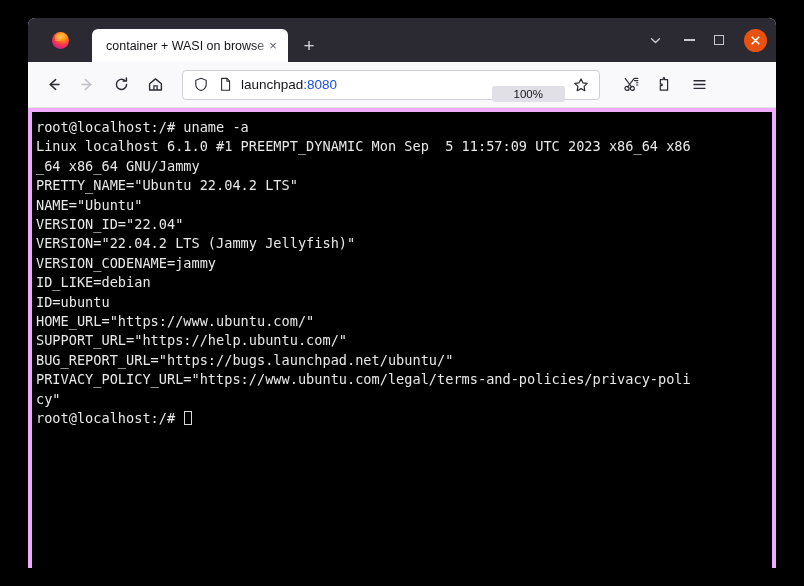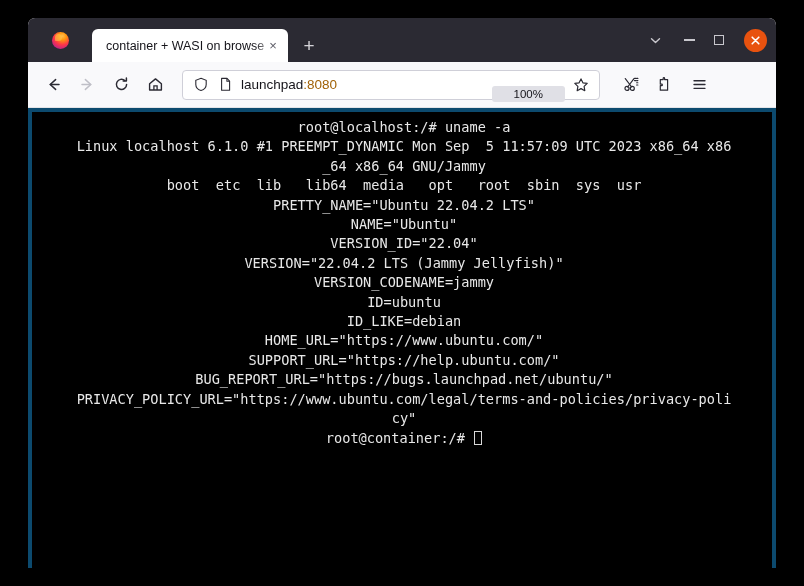--- a/index.html
+++ b/index.html
@@ -190,21 +190,21 @@
     flex: 0 0 auto;
   }
   .url-text {
     flex: 1 1 auto;
     font-size: 13.5px;
     color: #15141a;
     padding-left: 4px;
     white-space: nowrap;
     overflow: hidden;
   }
-  .url-text .port { color: #a16207; }
+  .url-text .port { color: #1d4ed8; }
   .zoom-badge {
     font-size: 11.5px;
     color: #15141a;
     background: #e0e0e6;
     border-radius: 3px;
     padding: 2px 22px;
     margin-right: 4px;
     flex: 0 0 auto;
     margin-top: 19px;
   }
@@ -216,24 +216,23 @@
   .tool-icons {
     display: flex;
     align-items: center;
     margin-left: 6px;
     flex: 0 0 auto;
   }
 
   
   .content {
     flex: 1 1 auto;
-    background: #0c4a6e;
+    background: #f0abfc;
     position: relative;
     overflow: hidden;
-    text-align: center;
   }
   .terminal {
     position: absolute;
     left: 4px;
     top: 4px;
     right: 4px;
     bottom: 0;
     background: #000000;
     padding: 6px 0 0 4px;
     box-sizing: border-box;
@@ -370,31 +369,30 @@
           </svg>
         </div>
       </div>
     </div>
 
     <div class="content">
       <div class="terminal" id="terminal">
           <div class="term-line">root@localhost:/# uname -a</div>
           <div class="term-line">Linux localhost 6.1.0 #1 PREEMPT_DYNAMIC Mon Sep  5 11:57:09 UTC 2023 x86_64 x86</div>
           <div class="term-line">_64 x86_64 GNU/Jammy</div>
-          <div class="term-line">boot  etc  lib   lib64  media   opt   root  sbin  sys  usr</div>
           <div class="term-line">PRETTY_NAME="Ubuntu 22.04.2 LTS"</div>
           <div class="term-line">NAME="Ubuntu"</div>
           <div class="term-line">VERSION_ID="22.04"</div>
           <div class="term-line">VERSION="22.04.2 LTS (Jammy Jellyfish)"</div>
           <div class="term-line">VERSION_CODENAME=jammy</div>
+          <div class="term-line">ID_LIKE=debian</div>
           <div class="term-line">ID=ubuntu</div>
-          <div class="term-line">ID_LIKE=debian</div>
           <div class="term-line">HOME_URL="https://www.ubuntu.com/"</div>
           <div class="term-line">SUPPORT_URL="https://help.ubuntu.com/"</div>
           <div class="term-line">BUG_REPORT_URL="https://bugs.launchpad.net/ubuntu/"</div>
           <div class="term-line">PRIVACY_POLICY_URL="https://www.ubuntu.com/legal/terms-and-policies/privacy-poli</div>
           <div class="term-line">cy"</div>
-          <div class="term-line"><span>root@container:/# </span><span class="cursor"></span></div>
+          <div class="term-line"><span>root@localhost:/# </span><span class="cursor"></span></div>
         </div>
     </div>
 
   </div>
 </div>
 
 </body></html>

